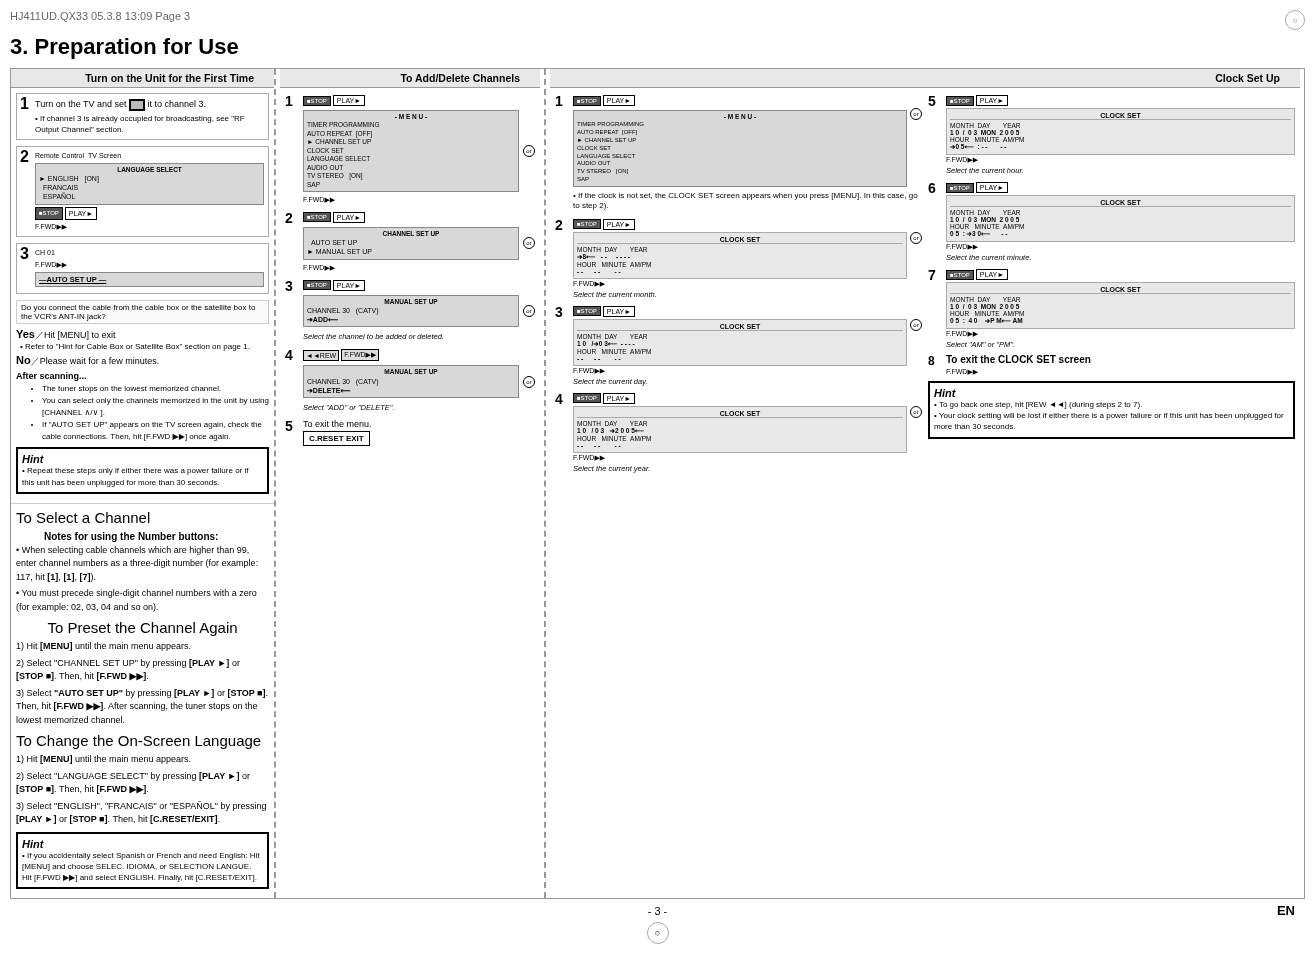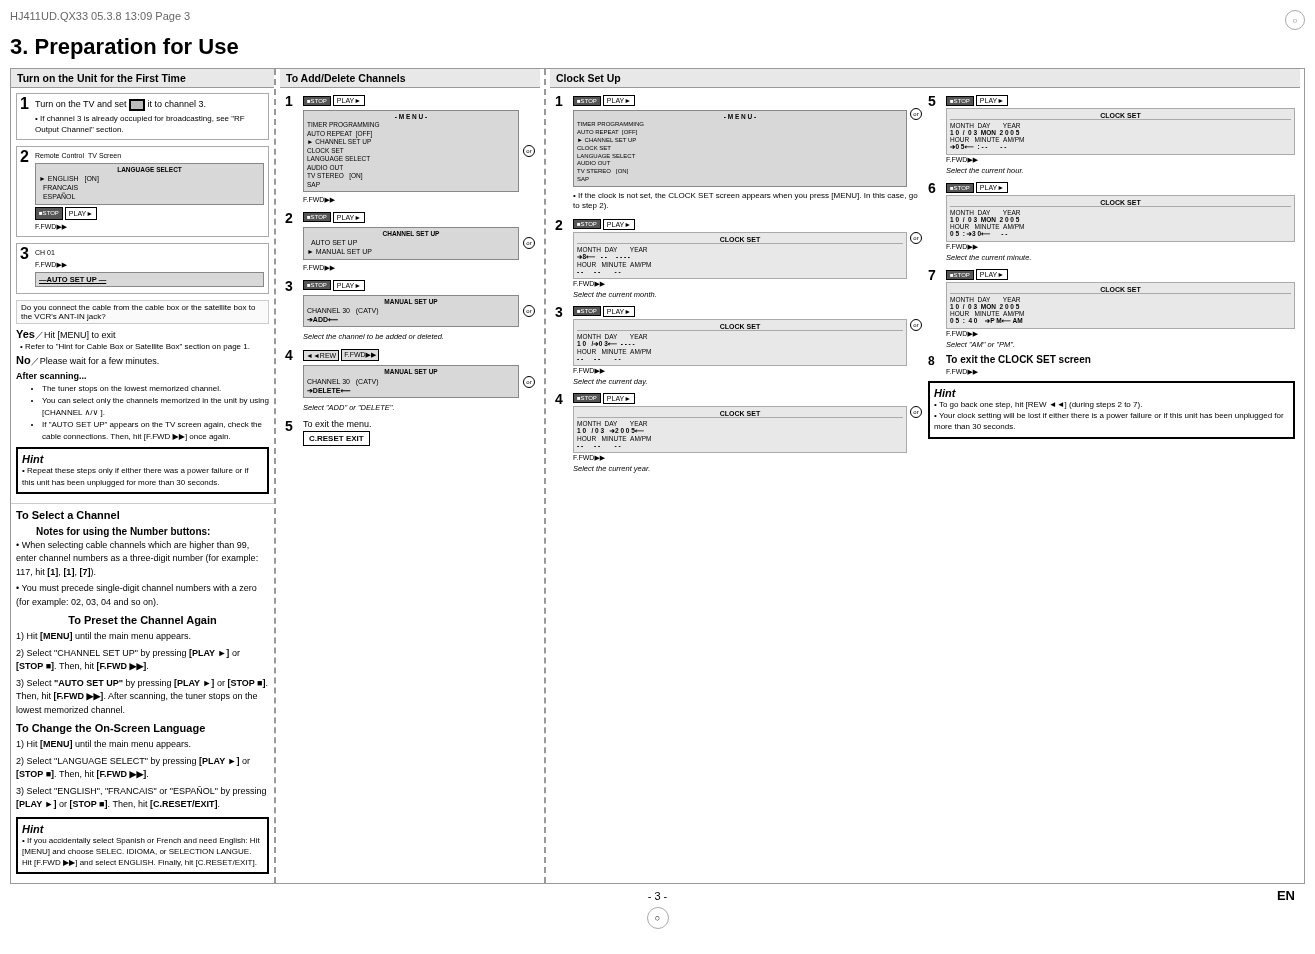--- a/index.html
+++ b/index.html
@@ -51,22 +51,22 @@
     .yes-no-area { font-size: 9px; margin: 4px 0; }
     .yes-label { font-weight: bold; font-size: 11px; }
     .no-label { font-weight: bold; font-size: 11px; }
     .hint-box {
       border: 2px solid #000;
       padding: 4px;
       margin: 4px 0;
     }
     .hint-title { font-size: 11px; font-weight: bold; font-style: italic; }
     .hint-text { font-size: 8px; line-height: 1.4; }
-    .instr-title { font-size: 11px; font-weight: bold; margin-bottom: 4px; }
-    .instr-sub { font-size: 10px; font-weight: bold; margin: 5px 4px 2px; padding-left: 16px; }
+    .instr-title { font-size: 15px; font-weight: normal; margin-bottom: 4px; }
+    .instr-sub { font-size: 10px; font-weight: bold; margin: 5px 12px 2px; padding-left: 16px; }
     .instr-text { font-size: 9px; line-height: 1.5; margin-bottom: 3px; }
     .instr-text b { font-size: 9px; }
     
     .mini-step {
       display: flex;
       gap: 4px;
       margin-bottom: 6px;
       align-items: flex-start;
     }
     .mini-step-num {
@@ -87,23 +87,24 @@
     .three-cols {
       display: flex;
       width: 100%;
     }
     .col-left { width: 265px; border-right: 2px dashed #999; }
     .col-mid { width: 270px; border-right: 2px dashed #999; padding: 0 4px; }
     .col-right { flex: 1; padding: 0 4px; }
     .col-header {
       background: #e8e8e8;
       border-bottom: 1px solid #999;
-      padding: 3px 6px;
+      padding: 3px 20px;
       font-size: 10.5px;
       font-weight: bold;
+      text-align: right;
     }
     .mini-screen {
       border: 1px solid #888;
       background: #d8d8d8;
       padding: 2px 3px;
       margin: 2px 0;
       font-size: 7px;
       line-height: 1.3;
     }
     .mini-screen-title { text-align: center; font-weight: bold; font-size: 6.5px; }

